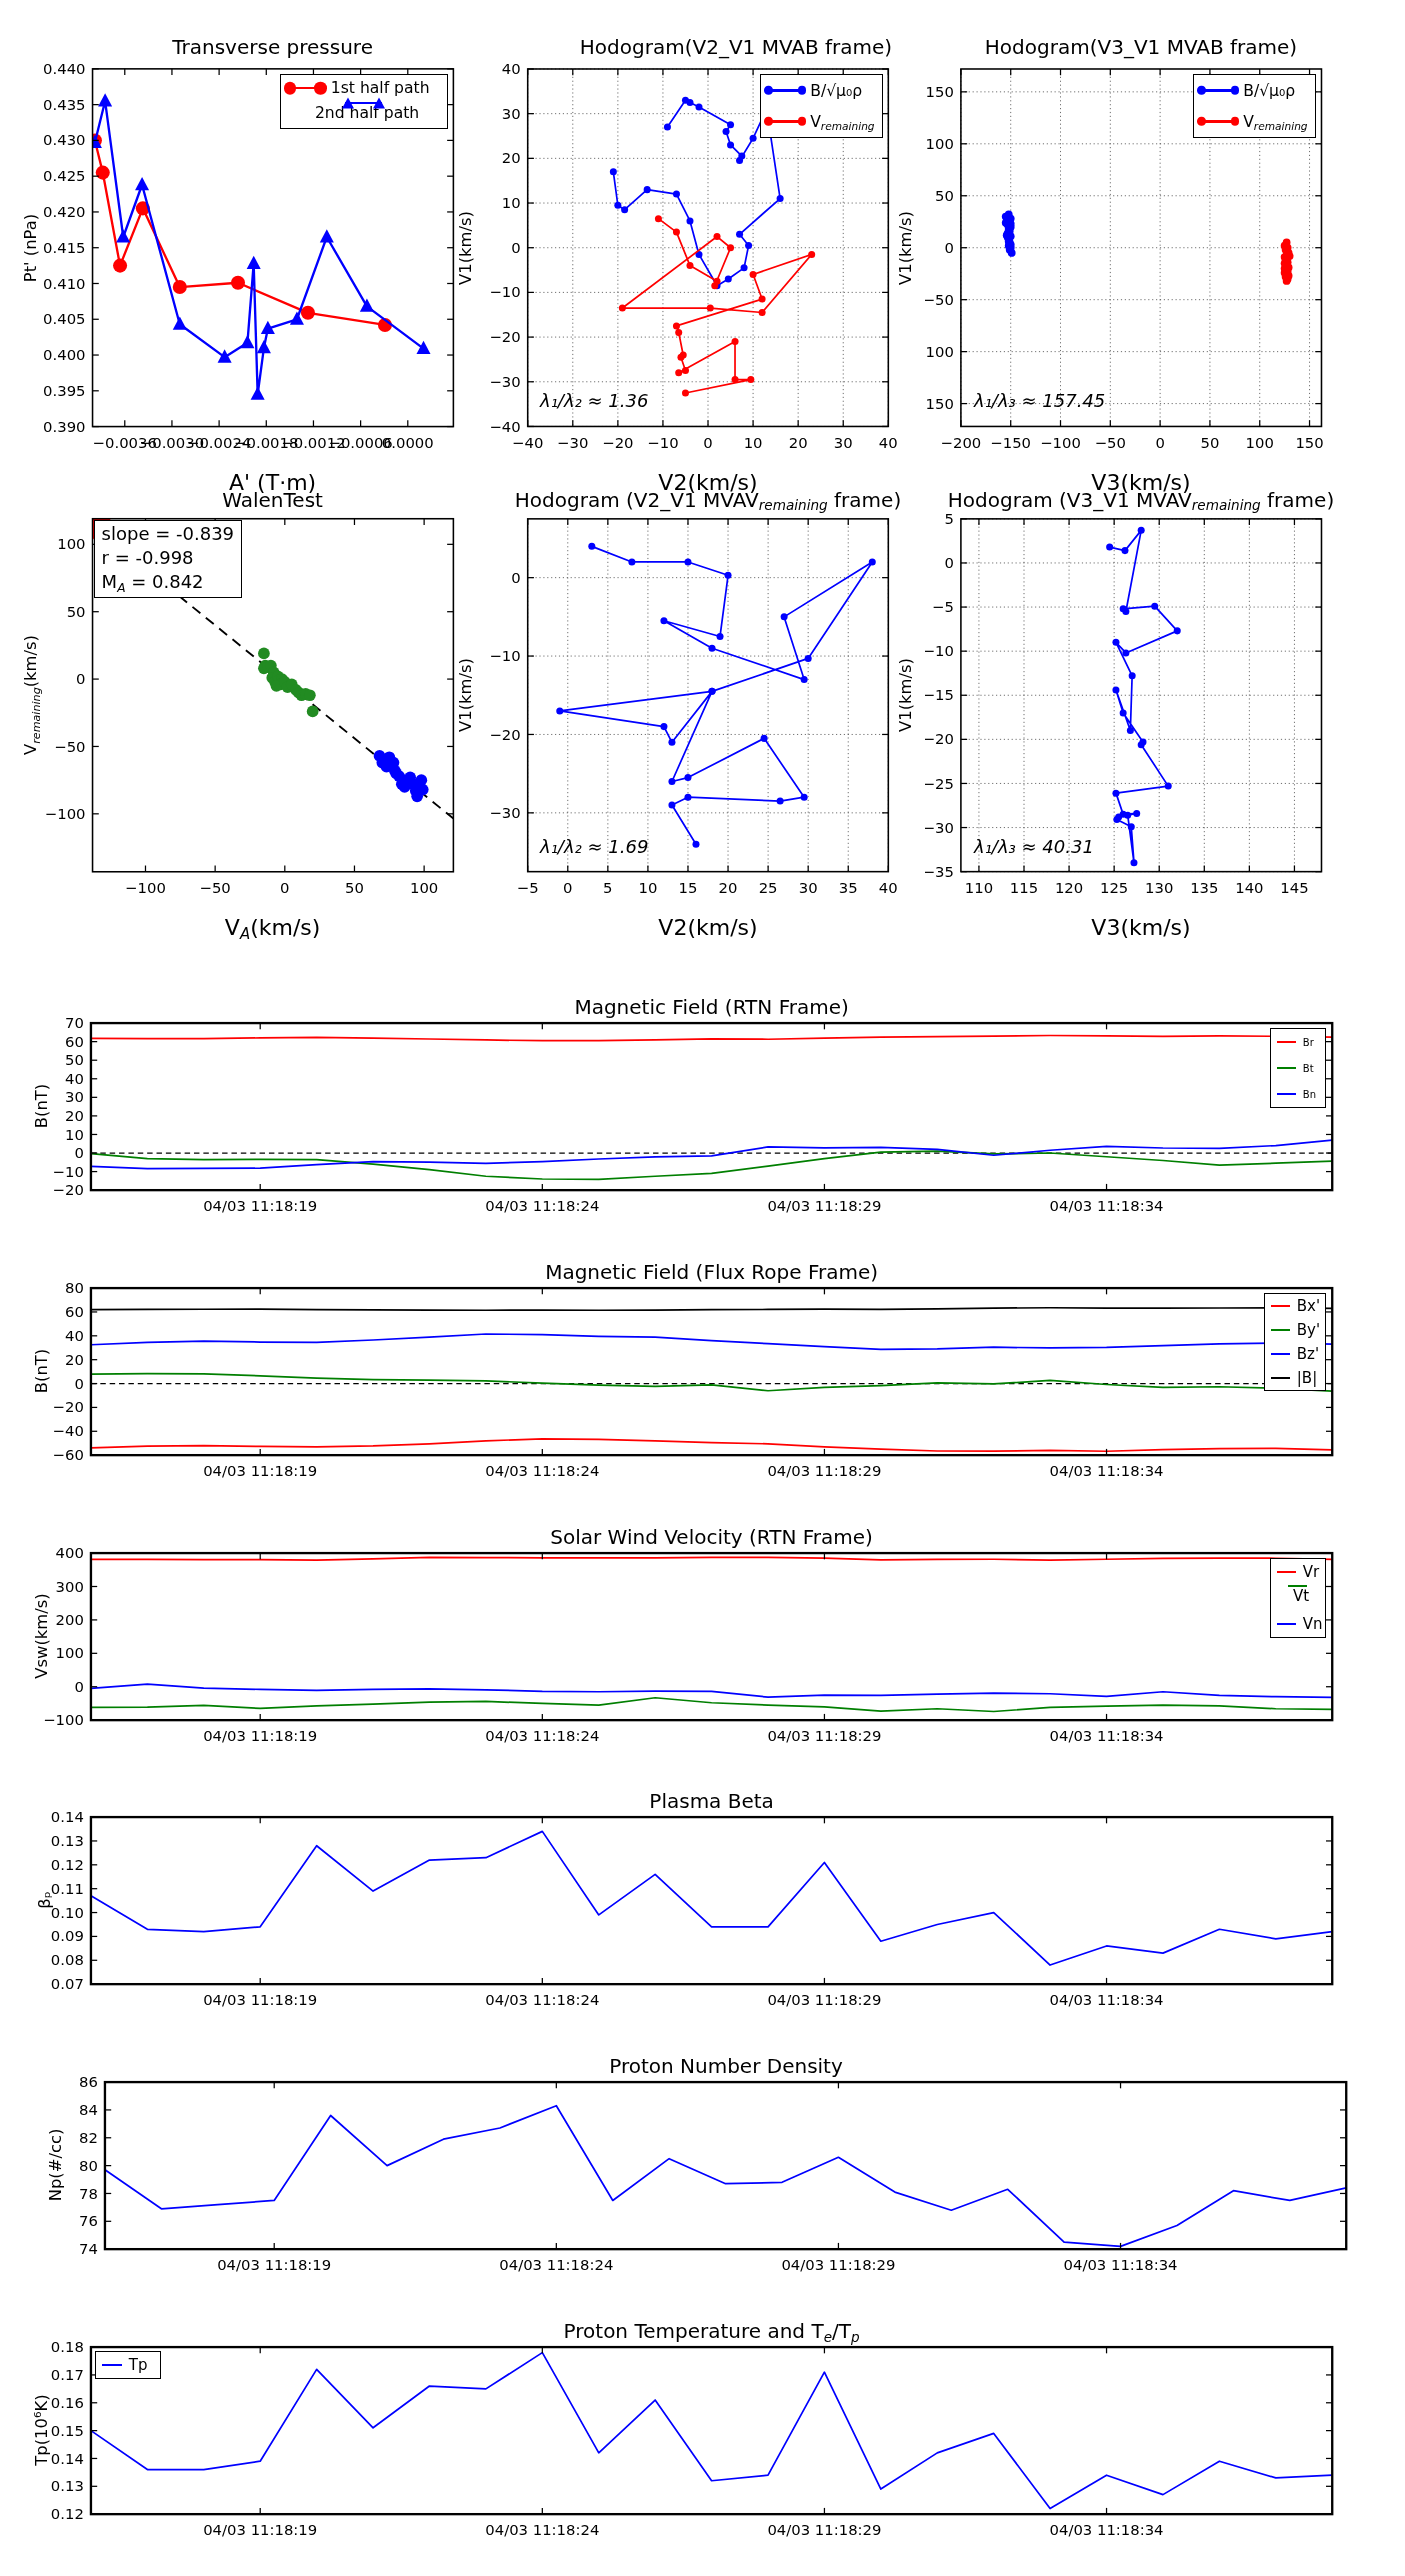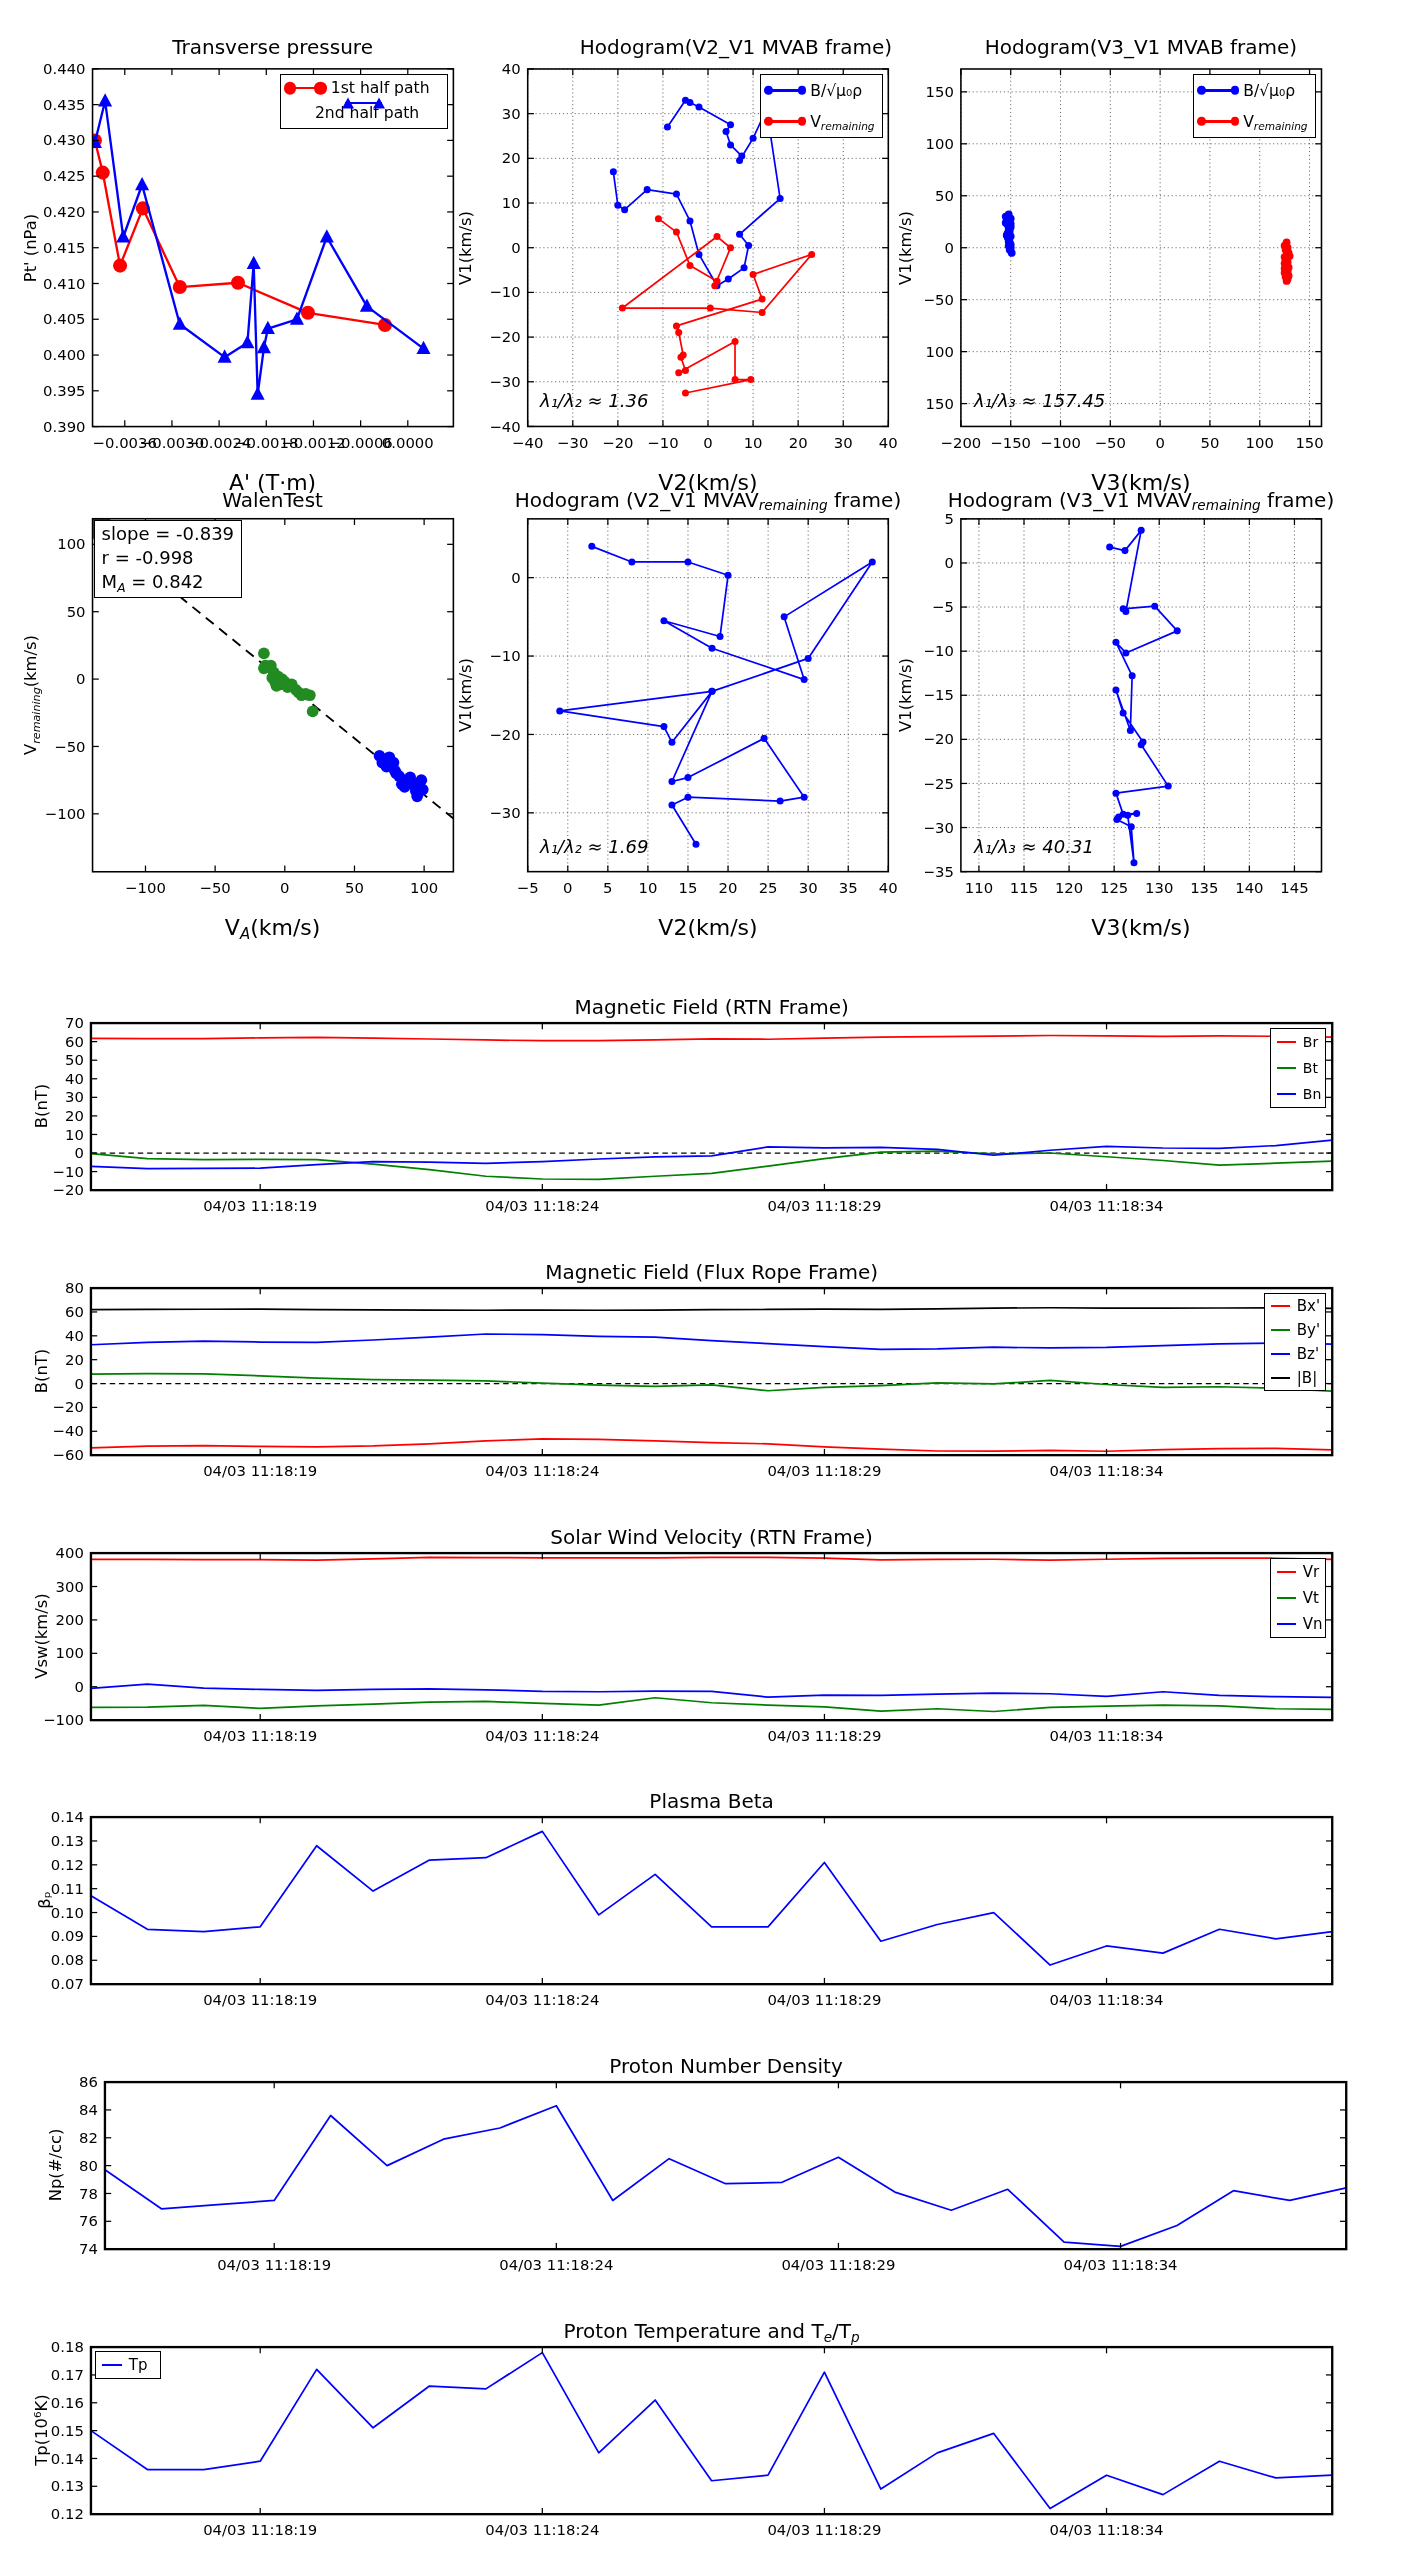--- a/index.html
+++ b/index.html
@@ -791,21 +791,21 @@
       <line x1="96" y1="93.55555555555554" x2="104" y2="93.55555555555554" stroke="#000" stroke-width="1.6"></line>
       <line x1="1686" y1="93.55555555555554" x2="1678" y2="93.55555555555554" stroke="#000" stroke-width="1.6"></line>
       <text x="87" y="100.05555555555554" text-anchor="end" font-size="19" fill="#000">50</text>
       <line x1="96" y1="69.77777777777777" x2="104" y2="69.77777777777777" stroke="#000" stroke-width="1.6"></line>
       <line x1="1686" y1="69.77777777777777" x2="1678" y2="69.77777777777777" stroke="#000" stroke-width="1.6"></line>
       <text x="87" y="76.27777777777777" text-anchor="end" font-size="19" fill="#000">60</text>
       <line x1="96" y1="46" x2="104" y2="46" stroke="#000" stroke-width="1.6"></line>
       <line x1="1686" y1="46" x2="1678" y2="46" stroke="#000" stroke-width="1.6"></line>
       <text x="87" y="52.5" text-anchor="end" font-size="19" fill="#000">70</text>
     </svg>
-<div class="legend" style="width: 56px; font-size: 14px; left: 1254px; top: 41px;">
+<div class="legend" style="width: 56px; font-size: 10px; left: 1254px; top: 41px;">
       <div class="lrow" style="height: 26px;">
         <span class="lsample" style="width: 19px; background: rgb(255, 0, 0);"></span>
         <span class="llabel">Br</span>
       </div>
       <div class="lrow" style="height: 26px;">
         <span class="lsample" style="width: 19px; background: rgb(0, 127, 0);"></span>
         <span class="llabel">Bt</span>
       </div>
       <div class="lrow" style="height: 26px;">
         <span class="lsample" style="width: 19px; background: rgb(0, 0, 255);"></span>
@@ -932,21 +932,21 @@
       <text x="87" y="95.30000000000001" text-anchor="end" font-size="19" fill="#000">300</text>
       <line x1="96" y1="46" x2="104" y2="46" stroke="#000" stroke-width="1.6"></line>
       <line x1="1686" y1="46" x2="1678" y2="46" stroke="#000" stroke-width="1.6"></line>
       <text x="87" y="52.5" text-anchor="end" font-size="19" fill="#000">400</text>
     </svg>
 <div class="legend" style="width: 56px; font-size: 15px; left: 1254px; top: 41px;">
       <div class="lrow" style="height: 26px;">
         <span class="lsample" style="width: 19px; background: rgb(255, 0, 0);"></span>
         <span class="llabel">Vr</span>
       </div>
-      <div class="lrow" style="height: 26px;">
+      <div class="lrow" style="height: 26px; flex-direction: column;">
         <span class="lsample" style="width: 19px; background: rgb(0, 127, 0);"></span>
         <span class="llabel">Vt</span>
       </div>
       <div class="lrow" style="height: 26px;">
         <span class="lsample" style="width: 19px; background: rgb(0, 0, 255);"></span>
         <span class="llabel">Vn</span>
       </div>
     </div>
   </div>
 <div class="panel" id="p9" style="left: 15.6px; top: 1781px; width: 1374px; height: 265px;">

